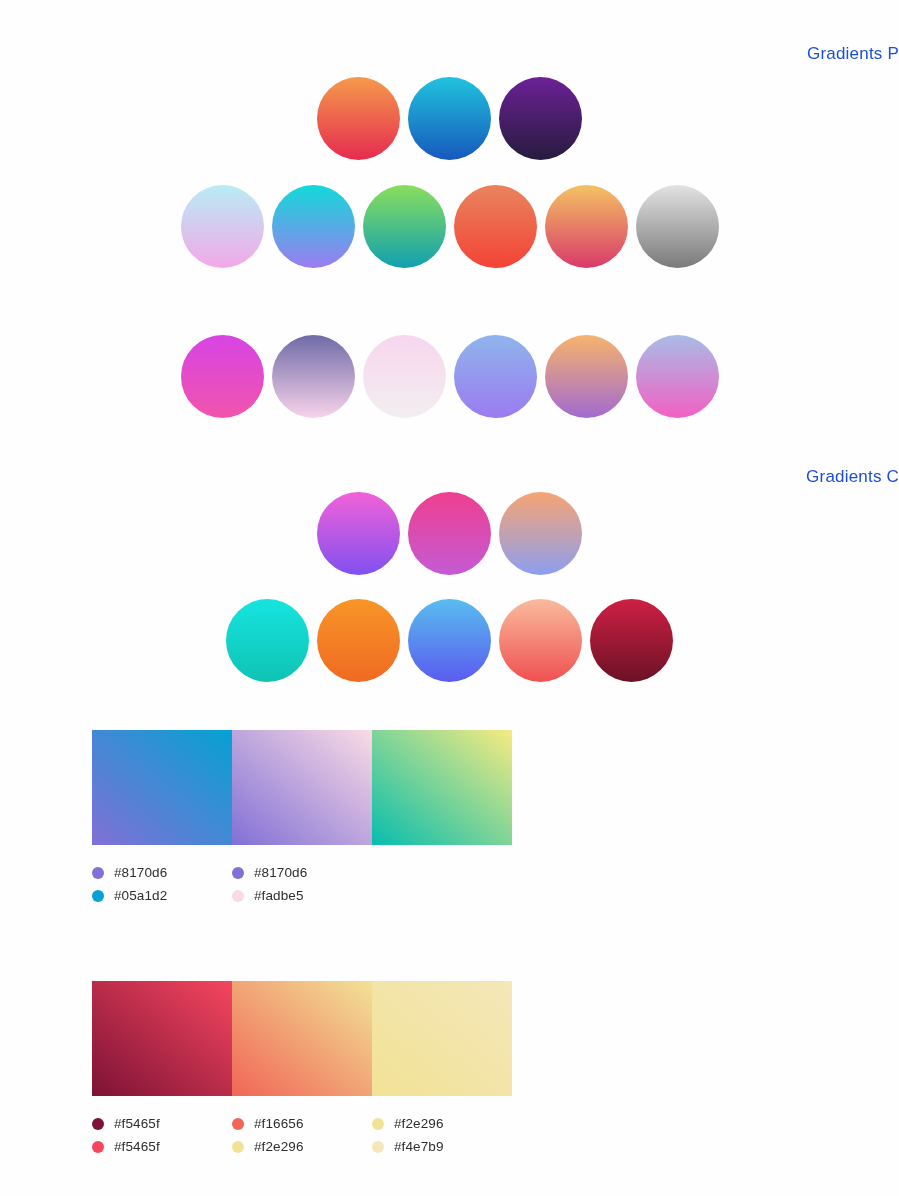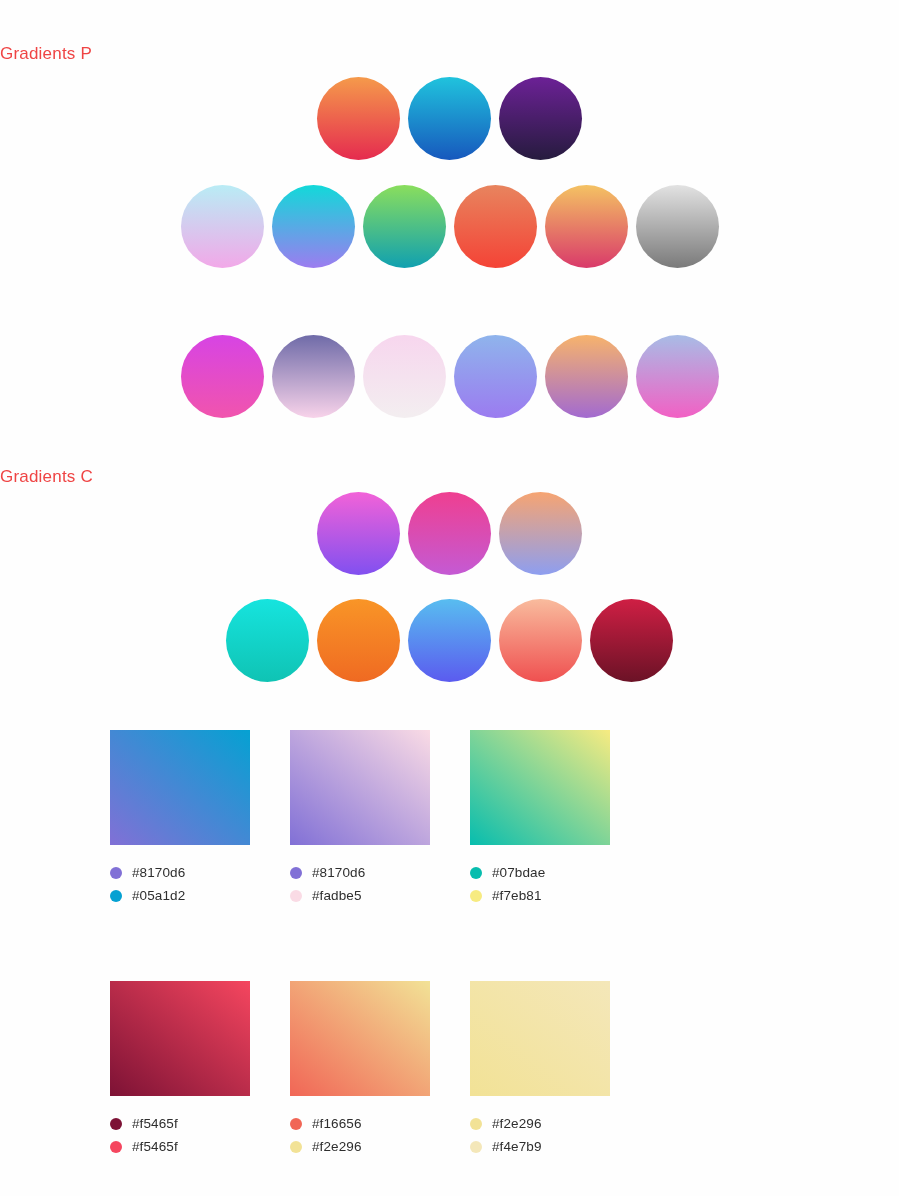--- a/index.html
+++ b/index.html
@@ -21,25 +21,25 @@
     width: 899px;
     height: 1196px;
     background: #fefefe;
   }
 
   
   .section-title {
     position: absolute;
     left: 0;
     width: 899px;
-    text-align: left;
+    text-align: right;
     font-size: 17px;
     font-weight: 400;
     letter-spacing: 0.2px;
-    color: #ef4444;
+    color: #1d4ed8;
   }
   .title-p { top: 44px; }
   .title-v { top: 302px; }
   .title-c { top: 459px; margin-top: 8px; }
 
   
   .circle-row {
     position: absolute;
     display: flex;
     justify-content: center;
@@ -63,25 +63,24 @@
 
   .row-c1 { top: 492px; gap: 8px; }
   .row-c1 .circle { width: 83px; height: 83px; }
 
   .row-c2 { top: 599px; gap: 8px; }
   .row-c2 .circle { width: 83px; height: 83px; }
 
   
   .swatch-grid {
     position: absolute;
-    left: 110px;
+    left: 92px;
     width: 690px;
     display: grid;
     grid-template-columns: repeat(4, 140px);
-    column-gap: 40px;
   }
   .grid-top { top: 730px; }
   .grid-bottom { top: 981px; }
 
   .swatch-cell {
     width: 140px;
   }
   .swatch-box {
     width: 140px;
     height: 115px;
@@ -181,30 +180,20 @@
         </div>
         <div class="legend-row">
           <span class="legend-dot" style="background: rgb(250, 219, 229);"></span>
           <span class="legend-label">#fadbe5</span>
         </div>
       </div>
     </div>
 
     <div class="swatch-cell">
       <div class="swatch-box" style="background: linear-gradient(to right top, rgb(7, 189, 174) 0%, rgb(247, 235, 129) 100%);"></div>
-      <div class="swatch-legend">
-        <div class="legend-row">
-          <span class="legend-dot" style="background: rgb(7, 189, 174);"></span>
-          <span class="legend-label">#07bdae</span>
-        </div>
-        <div class="legend-row">
-          <span class="legend-dot" style="background: rgb(247, 235, 129);"></span>
-          <span class="legend-label">#f7eb81</span>
-        </div>
-      </div>
     </div>
 
   </div>
 
   <div class="swatch-grid grid-bottom">
     <div class="swatch-cell">
       <div class="swatch-box" style="background: linear-gradient(to right top, rgb(125, 18, 53) 0%, rgb(245, 70, 95) 100%);"></div>
       <div class="swatch-legend">
         <div class="legend-row">
           <span class="legend-dot" style="background: rgb(125, 18, 53);"></span>

